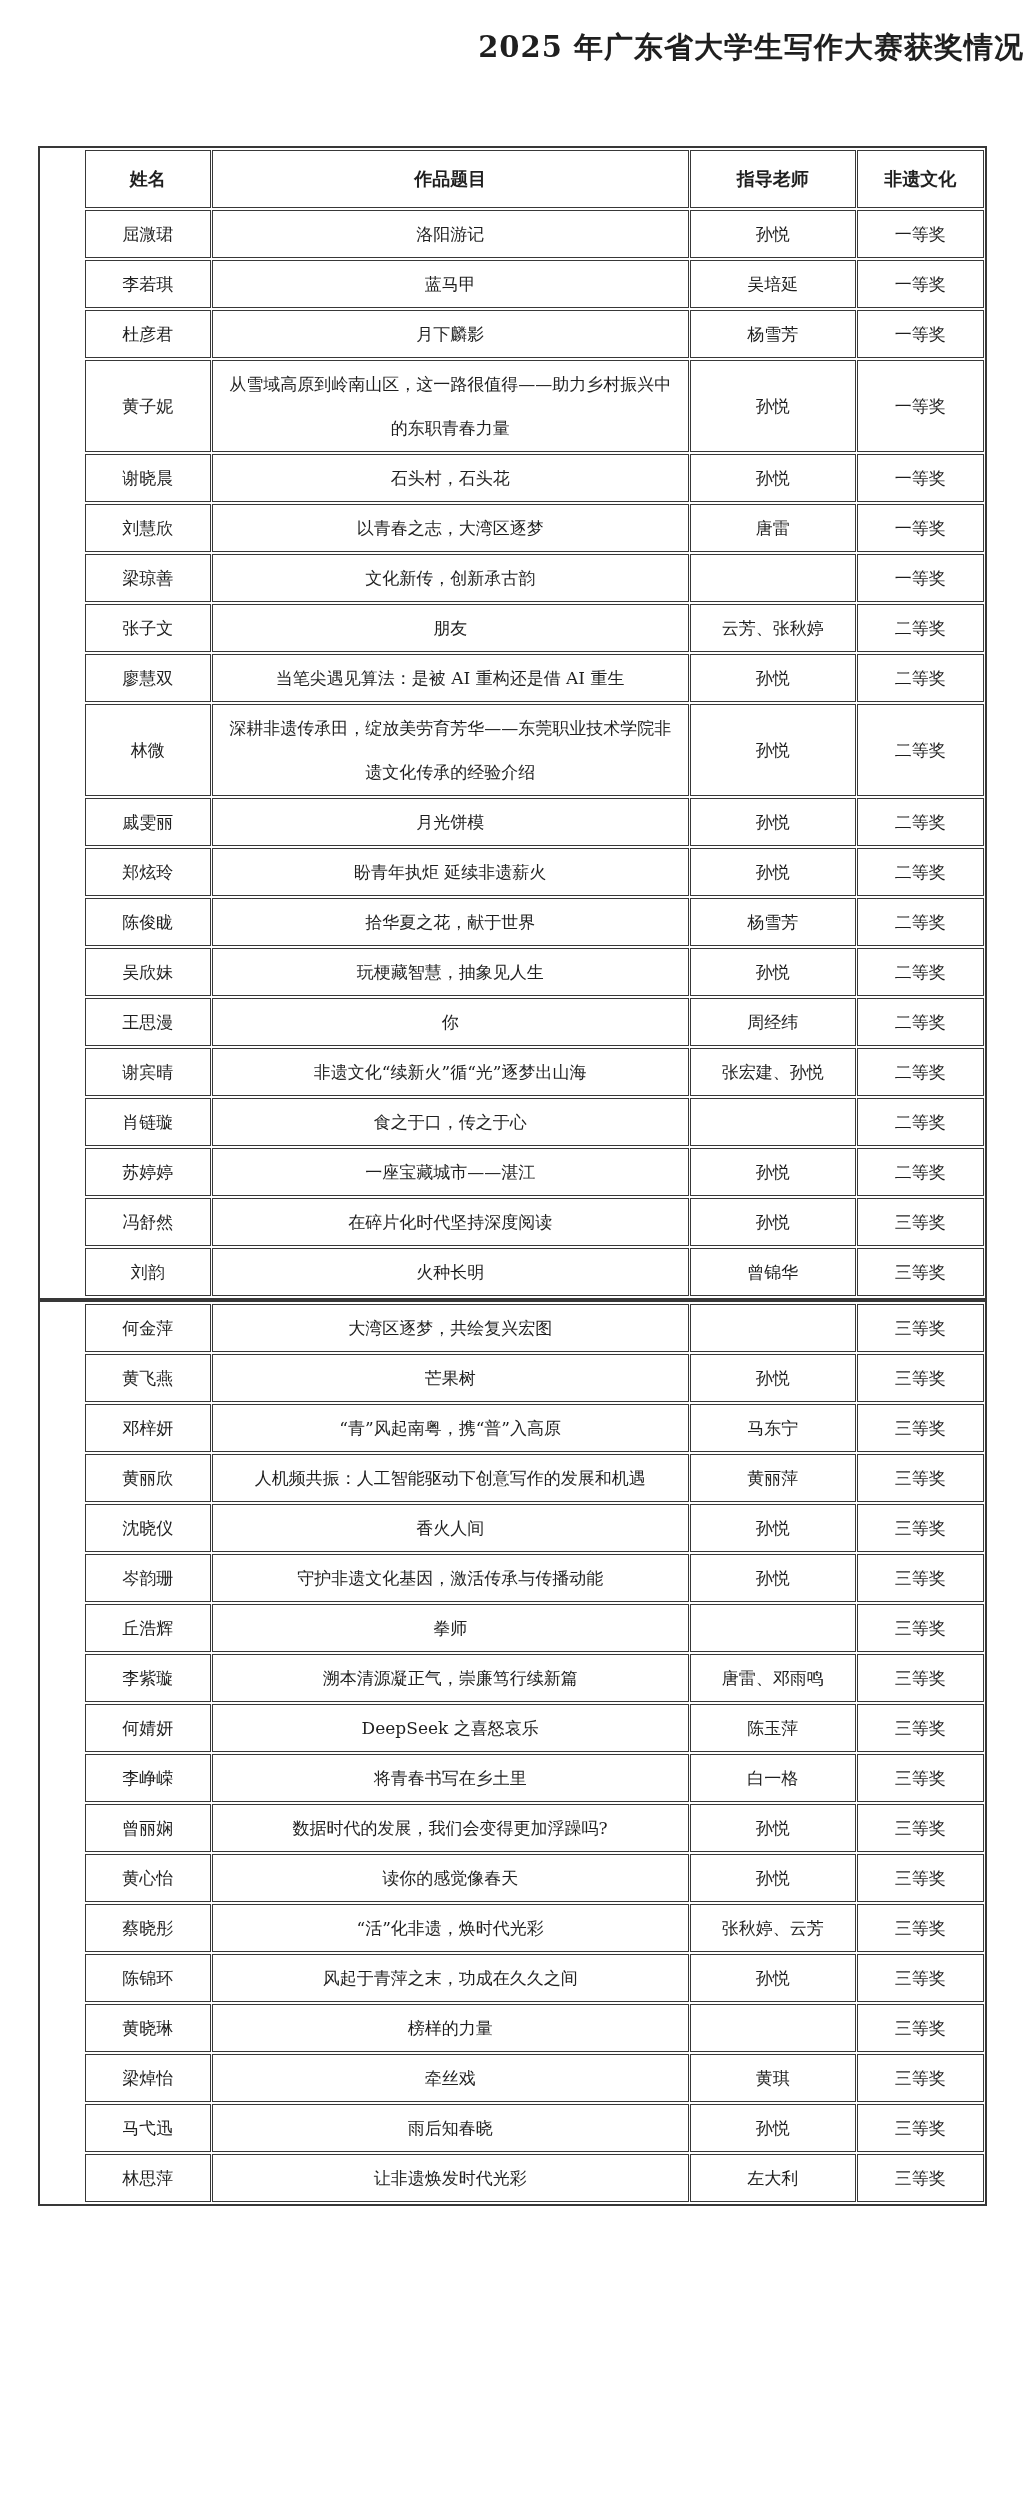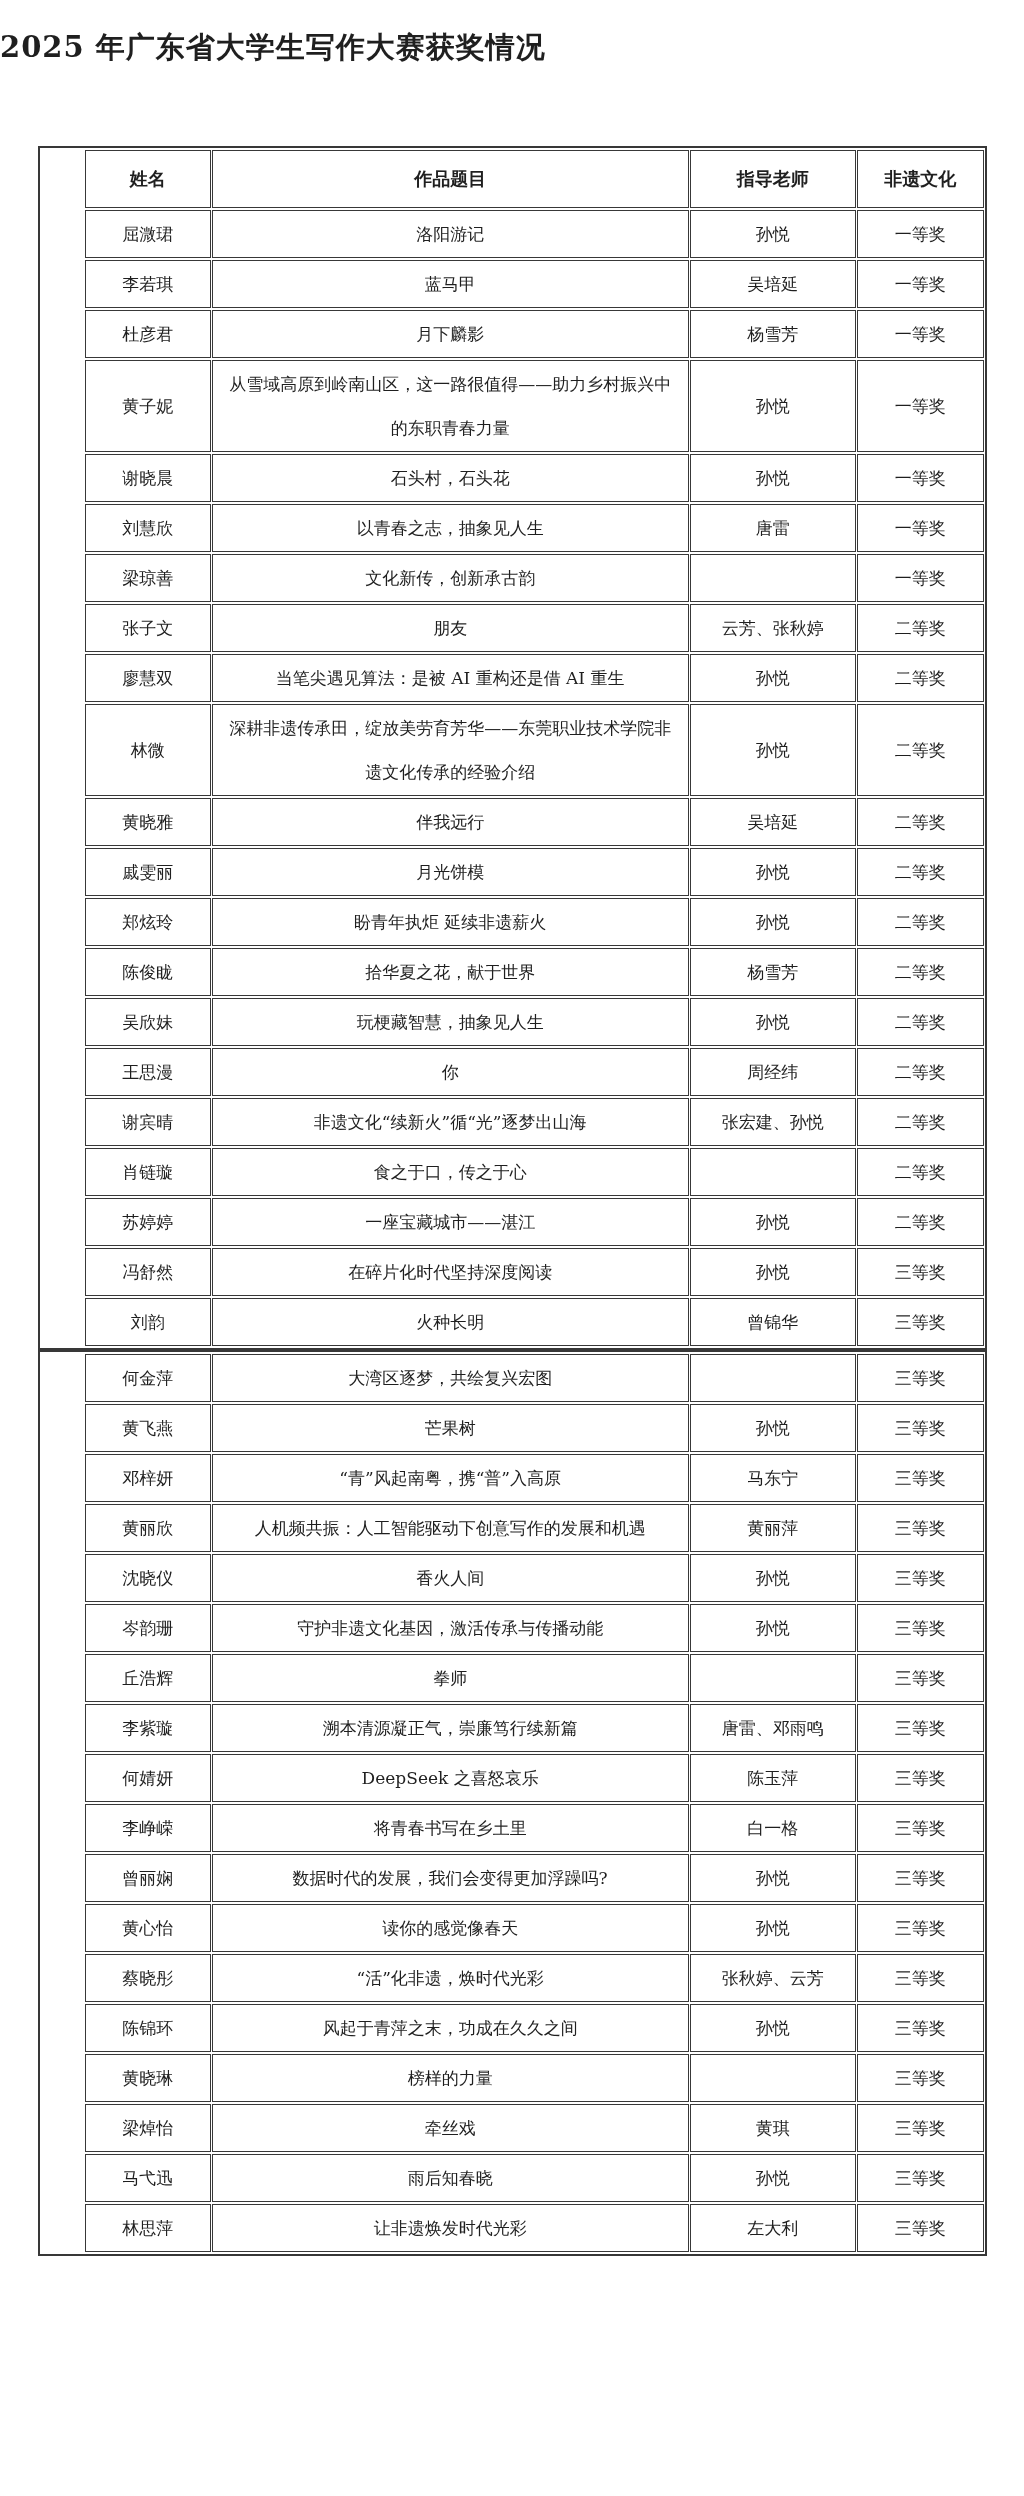--- a/index.html
+++ b/index.html
@@ -12,21 +12,21 @@
     min-height: 2496px;
     font-family: "DejaVu Serif", "Liberation Serif", serif;
     color: #1f1f1f;
   }
   .page {
     width: 1024px;
     box-sizing: border-box;
     padding: 26px 0 40px 0;
   }
   .doc-title {
-    text-align: left;
+    text-align: right;
     font-size: 29px;
     font-weight: bold;
     letter-spacing: 1px;
     margin: 0 0 0 0;
     line-height: 42px;
   }
   .table-wrap {
     width: 949px;
     margin: 0 auto;
   }
@@ -112,21 +112,21 @@
             <td class="col-award">一等奖</td>
           </tr>
           <tr>
             <td class="col-name">谢晓晨</td>
             <td class="col-title">石头村，石头花</td>
             <td class="col-advisor">孙悦</td>
             <td class="col-award">一等奖</td>
           </tr>
           <tr>
             <td class="col-name">刘慧欣</td>
-            <td class="col-title">以青春之志，抽象见人生</td>
+            <td class="col-title">以青春之志，大湾区逐梦</td>
             <td class="col-advisor">唐雷</td>
             <td class="col-award">一等奖</td>
           </tr>
           <tr>
             <td class="col-name">梁琼善</td>
             <td class="col-title">文化新传，创新承古韵</td>
             <td class="col-advisor"></td>
             <td class="col-award">一等奖</td>
           </tr>
           <tr>
@@ -141,26 +141,20 @@
             <td class="col-advisor">孙悦</td>
             <td class="col-award">二等奖</td>
           </tr>
           <tr>
             <td class="col-name">林微</td>
             <td class="col-title">深耕非遗传承田，绽放美劳育芳华——东莞职业技术学院非遗文化传承的经验介绍</td>
             <td class="col-advisor">孙悦</td>
             <td class="col-award">二等奖</td>
           </tr>
           <tr>
-            <td class="col-name">黄晓雅</td>
-            <td class="col-title">伴我远行</td>
-            <td class="col-advisor">吴培延</td>
-            <td class="col-award">二等奖</td>
-          </tr>
-          <tr>
             <td class="col-name">戚雯丽</td>
             <td class="col-title">月光饼模</td>
             <td class="col-advisor">孙悦</td>
             <td class="col-award">二等奖</td>
           </tr>
           <tr>
             <td class="col-name">郑炫玲</td>
             <td class="col-title">盼青年执炬 延续非遗薪火</td>
             <td class="col-advisor">孙悦</td>
             <td class="col-award">二等奖</td>

